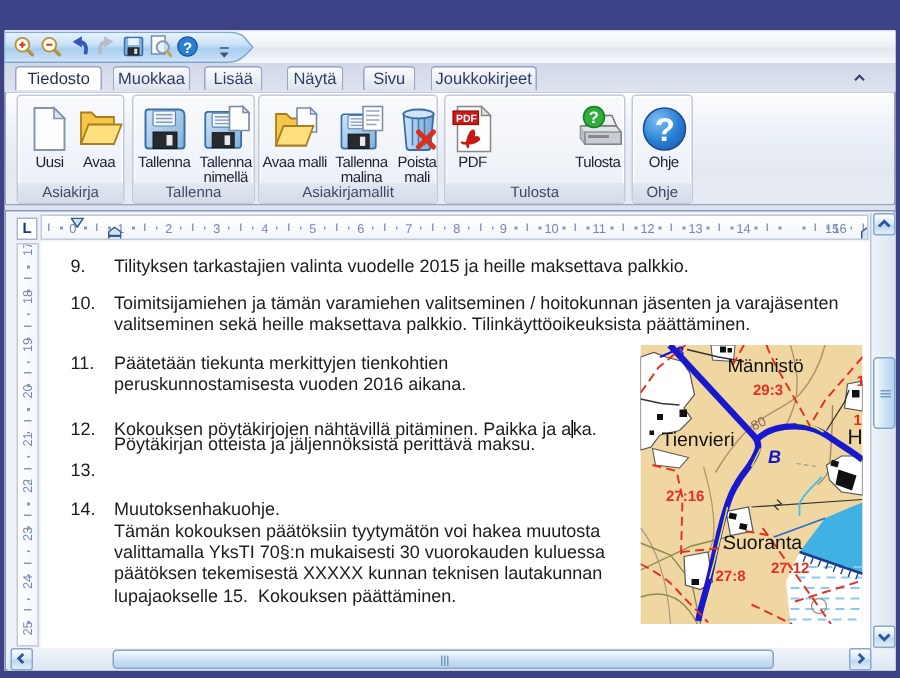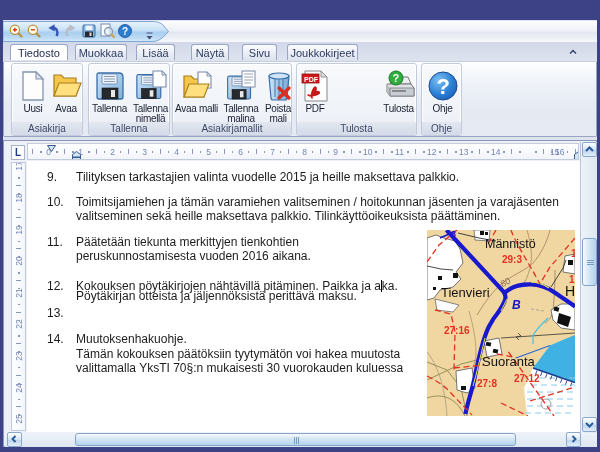--- a/index.html
+++ b/index.html
@@ -436,20 +436,22 @@
           <div class="dl" style="left:75px;top:234.5px">Päätetään tiekunta merkittyjen tienkohtien</div>
           <div class="dl" style="left:75px;top:249.2px">peruskunnostamisesta vuoden 2016 aikana.</div>
           <div class="dl" style="left:46px;top:279.0px">12.</div>
           <div class="dl" style="left:75px;top:279.0px">Kokouksen pöytäkirjojen nähtävillä pitäminen. Paikka ja a<span class="caret"></span>ka.</div>
           <div class="dl" style="left:46px;top:305.5px">13.</div>
           <div class="dl" style="left:75px;top:289px">Pöytäkirjan otteista ja jäljennöksistä perittävä maksu.</div>
           <div class="dl" style="left:46px;top:332.2px">14.</div>
           <div class="dl" style="left:75px;top:332.2px">Muutoksenhakuohje.</div>
           <div class="dl" style="left:75px;top:346.5px">Tämän kokouksen päätöksiin tyytymätön voi hakea muutosta</div>
           <div class="dl" style="left:75px;top:360.8px">valittamalla YksTI 70§:n mukaisesti 30 vuorokauden kuluessa</div>
+          <div class="dl" style="left:75px;top:375.2px">päätöksen tekemisestä XXXXX kunnan teknisen lautakunnan</div>
+          <div class="dl" style="left:75px;top:389.5px">lupajaokselle 15.&nbsp; Kokouksen päättäminen.</div>
           <svg width="148" height="186" viewBox="0 0 148 186" style="position:absolute;left:426px;top:229px;display:block">
 <rect width="148" height="186" fill="#f0d7a2"></rect>
 
 <path d="M50,85 C60,68 71,56 78,51 C90,43 100,39 106,33 C114,24 120,12 123,0" fill="none" stroke="#b59069" stroke-width="1"></path>
 <path d="M100,0 C104,14 106,26 103,38 C101,46 98,52 95,57" fill="none" stroke="#b59069" stroke-width="0.9"></path>
 <path d="M128,40 C128,55 127,70 126,81 C125,87 122,90 118,93" fill="none" stroke="#a08464" stroke-width="0.9"></path>
 <path d="M0,122 C10,134 18,156 20,186" fill="none" stroke="#a89a80" stroke-width="0.8"></path>
 <path d="M42,81 C46,95 49,110 49,122 C49,130 47,136 44,141" fill="none" stroke="#b59069" stroke-width="0.8"></path>
 
 <path d="M0,150 L34,134 L58,128" fill="none" stroke="#8a8a50" stroke-width="0.9"></path>

